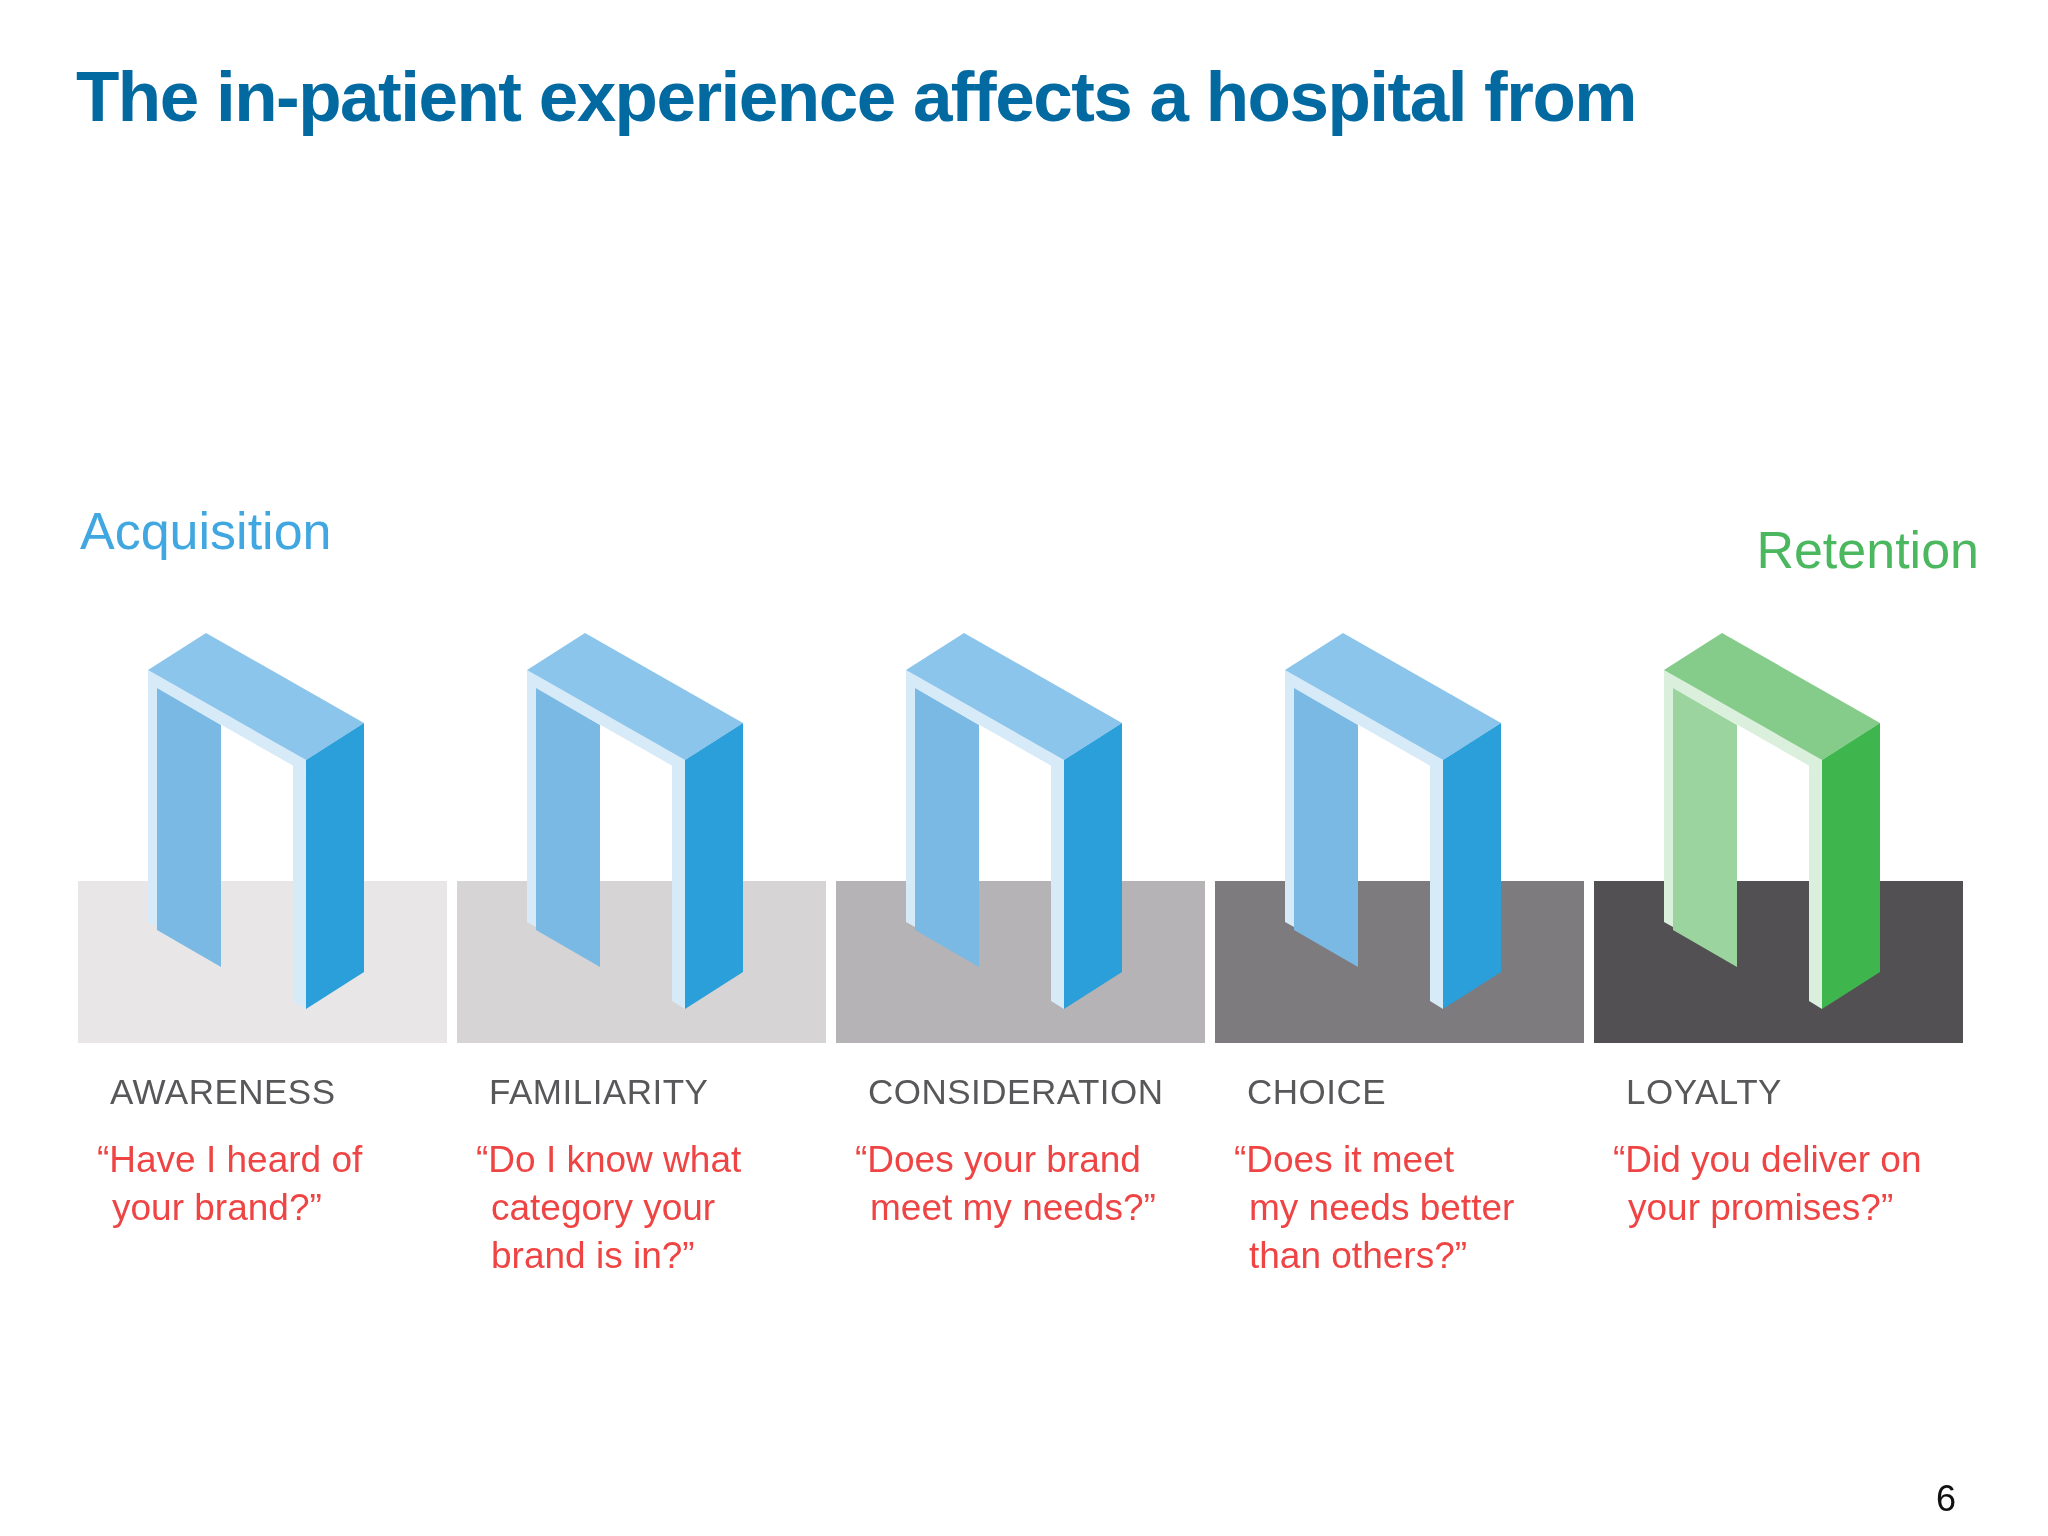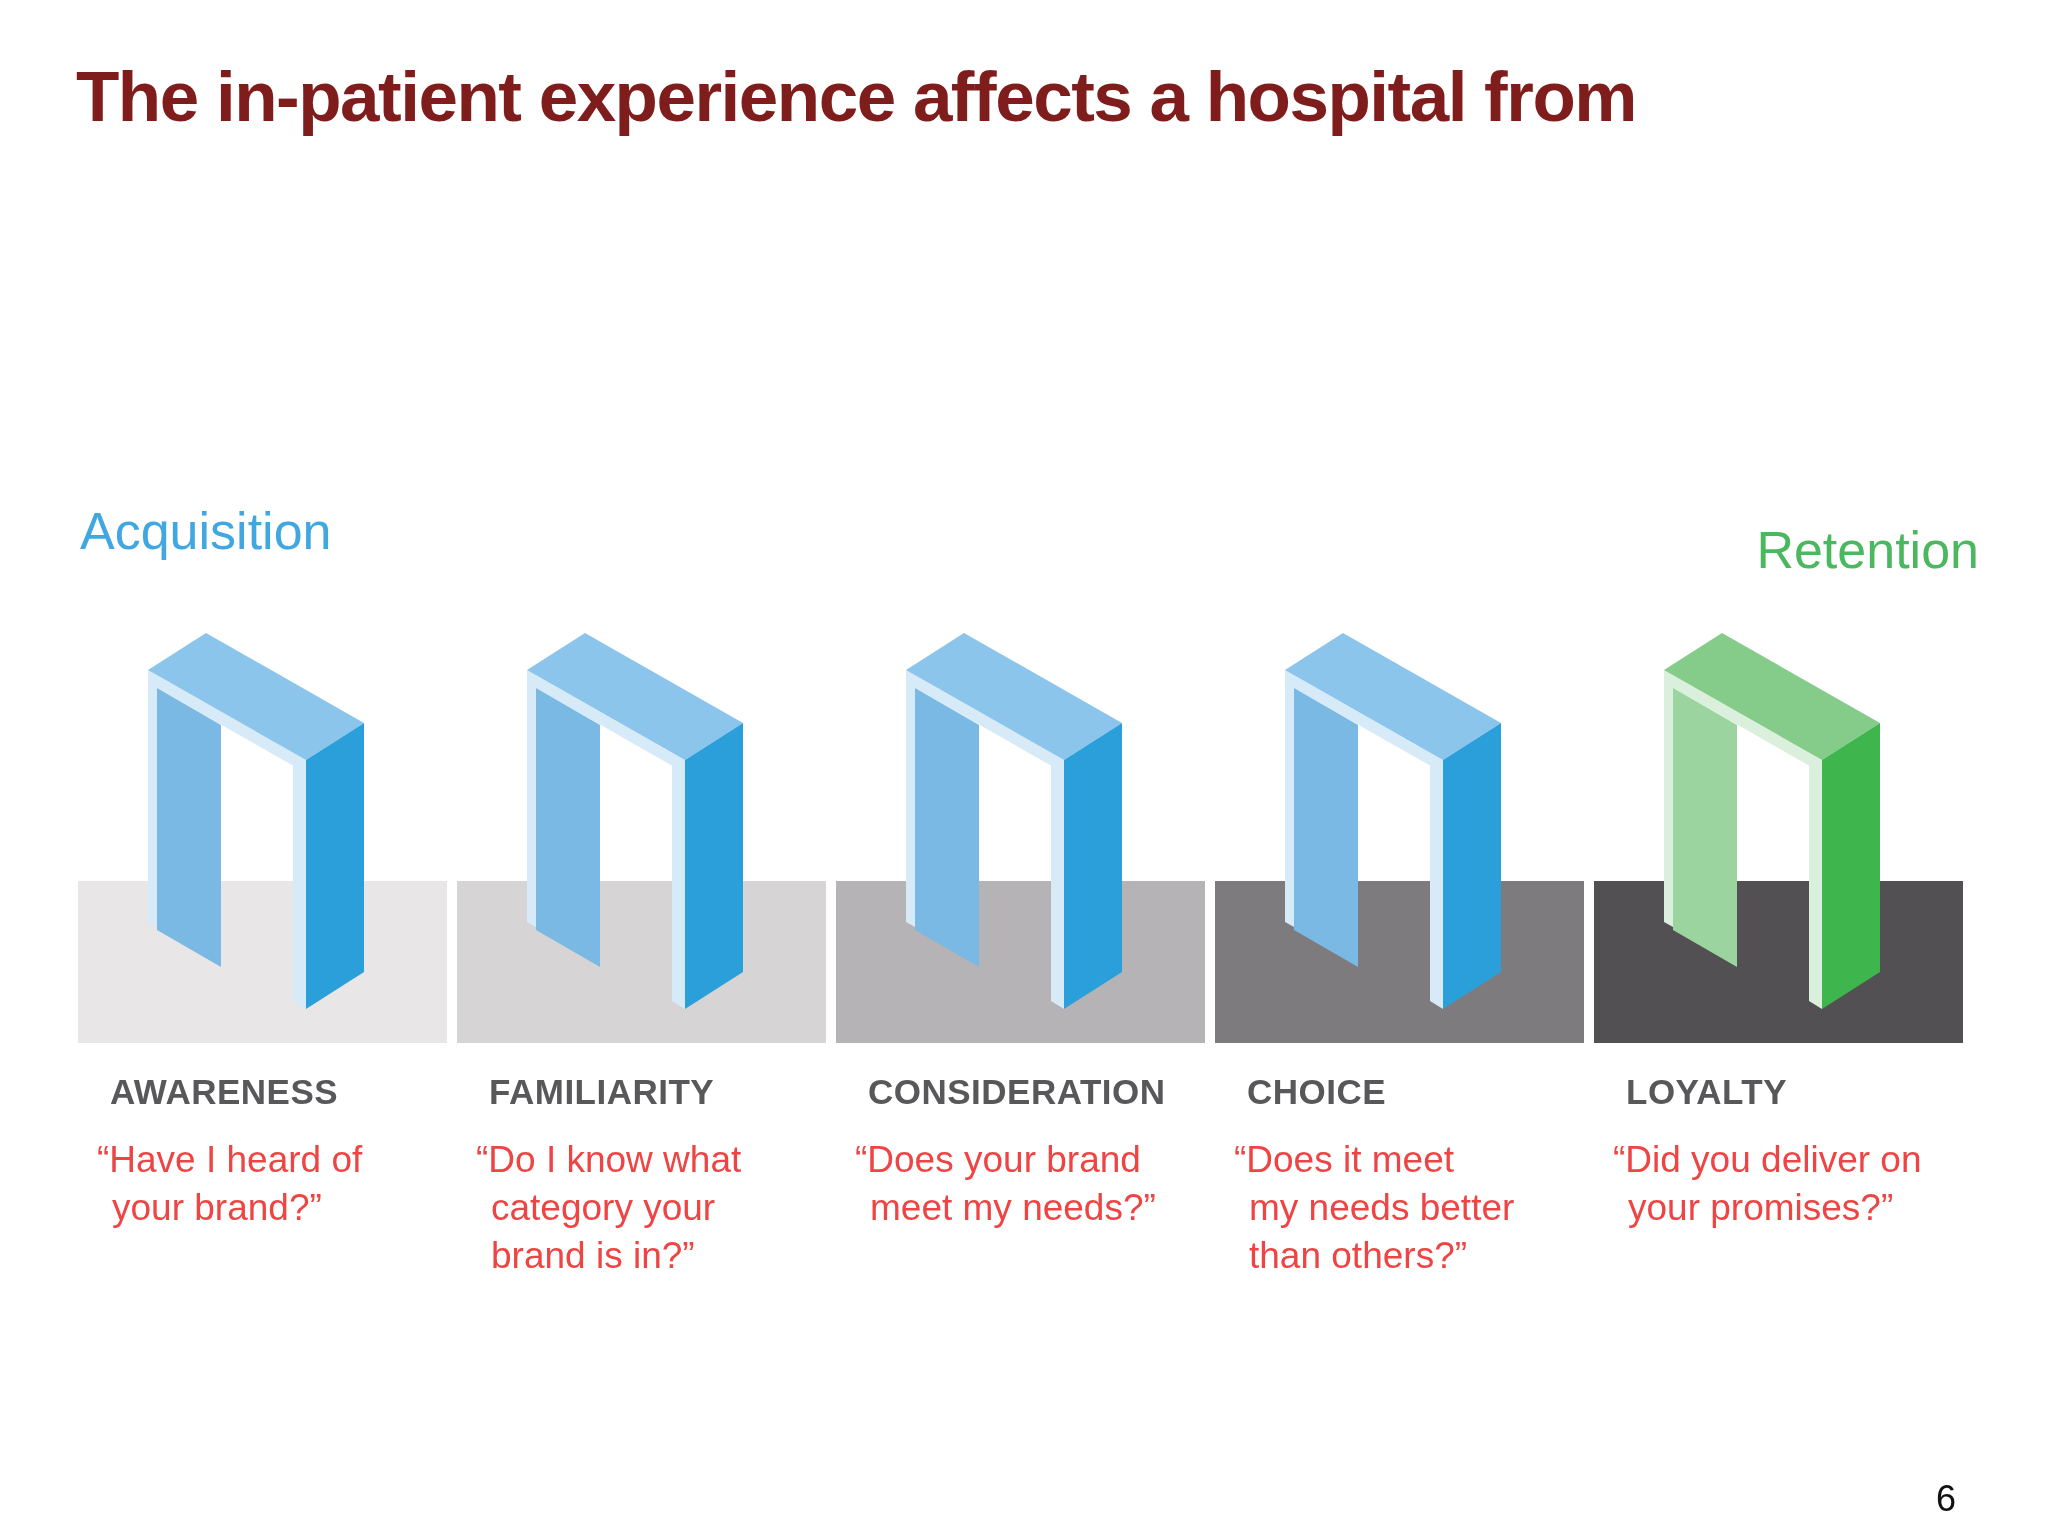--- a/index.html
+++ b/index.html
@@ -7,37 +7,37 @@
     width: 2048px; height: 1536px;
     background: #ffffff;
     font-family: "Liberation Sans", sans-serif;
     overflow: hidden;
   }
   .slide { position: relative; width: 2048px; height: 1536px; background: #ffffff; }
 
   .title {
     position: absolute; left: 76px; top: 58px; width: 1900px;
     font-weight: bold; font-size: 71px; line-height: 78px;
-    letter-spacing: -1.5px; color: #7f1d1d;
+    letter-spacing: -1.5px; color: #0369a1;
   }
 
   .axis-label {
     position: absolute; top: 503px;
     font-size: 52px; line-height: 56px; font-weight: normal; text-align: center;
   }
   .axis-acquisition { left: 80px; }
   .axis-retention { right: 69px; text-align: right; margin-top: 19px; }
 
   .stage { position: absolute; top: 0; width: 369px; height: 1536px; }
   .strip { position: absolute; left: 0; top: 881px; width: 369px; height: 162px; }
   .arch { position: absolute; left: 70px; top: 633px; width: 218px; height: 378px; }
 
   .stage-label {
     position: absolute; left: 32px; top: 1072px; width: 330px;
-    font-weight: bold; font-size: 35px; line-height: 40px;
+    font-weight: normal; font-size: 35px; line-height: 40px;
     letter-spacing: 0.5px; color: #58585b;
   }
   .stage-quote {
     position: absolute; left: 34px; top: 1136px; width: 330px;
     font-size: 37px; line-height: 48px; color: #ef4444;
   }
   .qline { white-space: nowrap; }
   .qline.first { text-indent: -15px; }
 
   .page-number {

